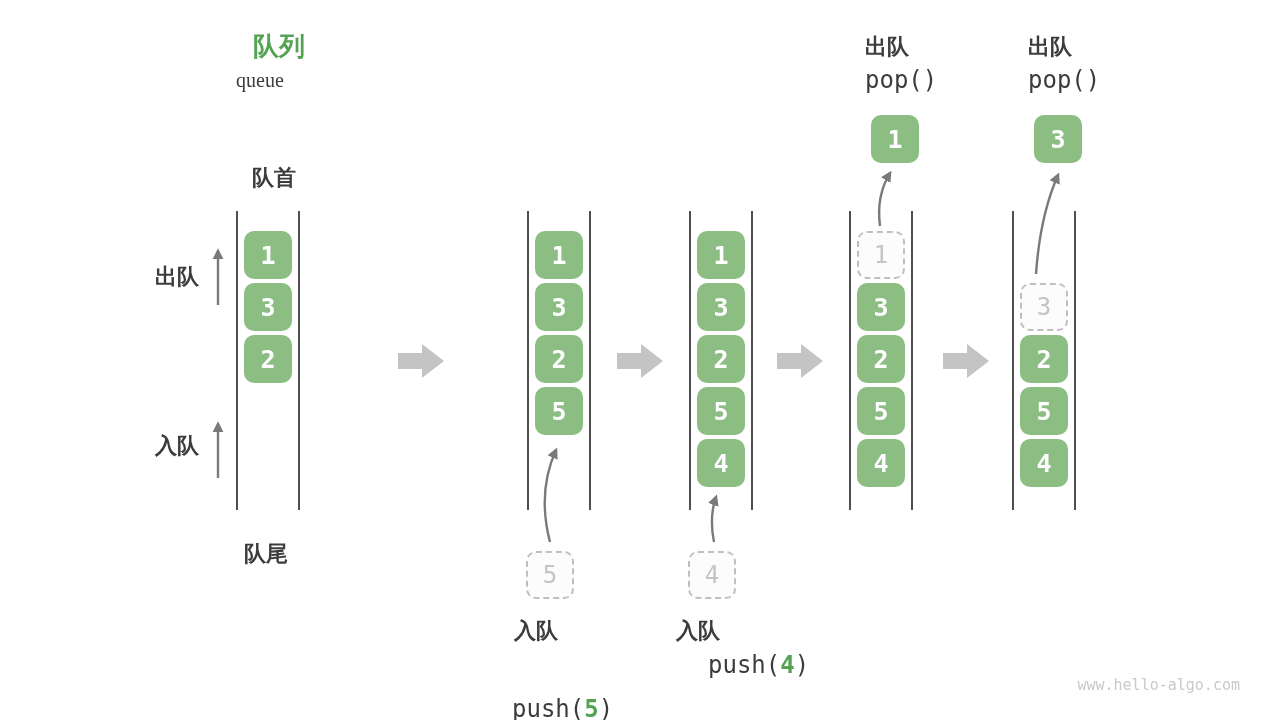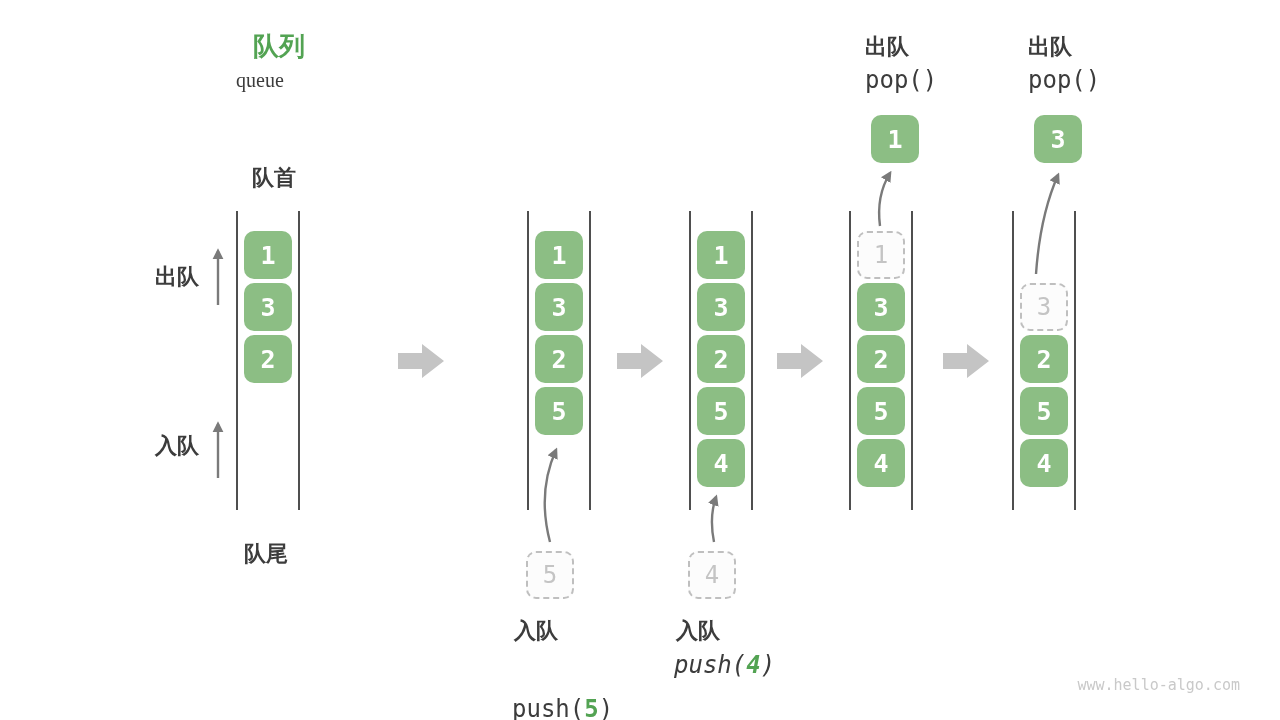--- a/index.html
+++ b/index.html
@@ -88,21 +88,21 @@
       <div>
         <div class="wall" style="left: 689px; top: 211px; height: 299px; position: absolute;"></div>
         <div class="wall" style="left: 751px; top: 211px; height: 299px; position: absolute;"></div>
         <div class="qbox" style="left: 697px; top: 231px;">1</div>
         <div class="qbox" style="left: 697px; top: 283px;">3</div>
         <div class="qbox" style="left: 697px; top: 335px;">2</div>
         <div class="qbox" style="left: 697px; top: 387px;">5</div>
         <div class="qbox" style="left: 697px; top: 439px;">4</div>
         <div class="qbox ghost" style="left: 688px; top: 551px;">4</div>
         <div class="abs zh" style="left: 676px; top: 620px;">入队</div>
-        <div class="code-line" style="left: 674px; top: 653px; font-style: italic;"><div style="display: inline;">push(</div><div class="code-num" style="display: inline;">4</div><div style="display: inline;">)</div></div>
+        <div class="code-line" style="left: 708px; top: 653px;"><div style="display: inline;">push(</div><div class="code-num" style="display: inline;">4</div><div style="display: inline;">)</div></div>
       </div>
       <div>
         <div class="wall" style="left: 849px; top: 211px; height: 299px; position: absolute;"></div>
         <div class="wall" style="left: 911px; top: 211px; height: 299px; position: absolute;"></div>
         <div class="qbox ghost" style="left: 857px; top: 231px;">1</div>
         <div class="qbox" style="left: 857px; top: 283px;">3</div>
         <div class="qbox" style="left: 857px; top: 335px;">2</div>
         <div class="qbox" style="left: 857px; top: 387px;">5</div>
         <div class="qbox" style="left: 857px; top: 439px;">4</div>
         <div class="qbox" style="left: 871px; top: 115px;">1</div>

